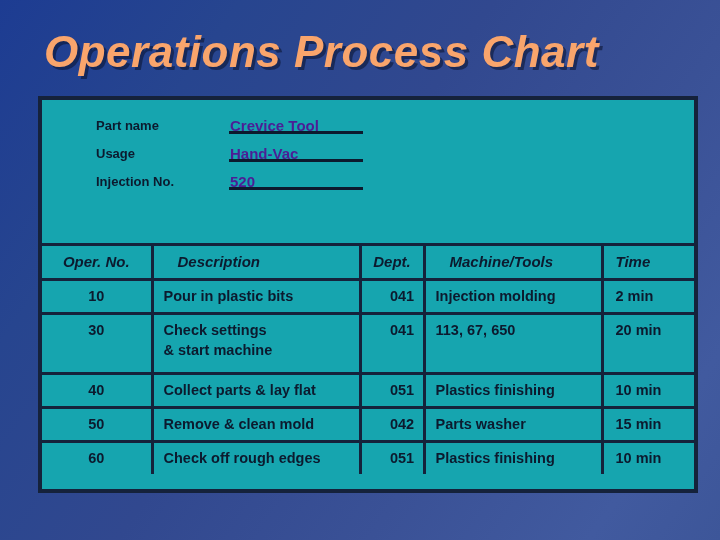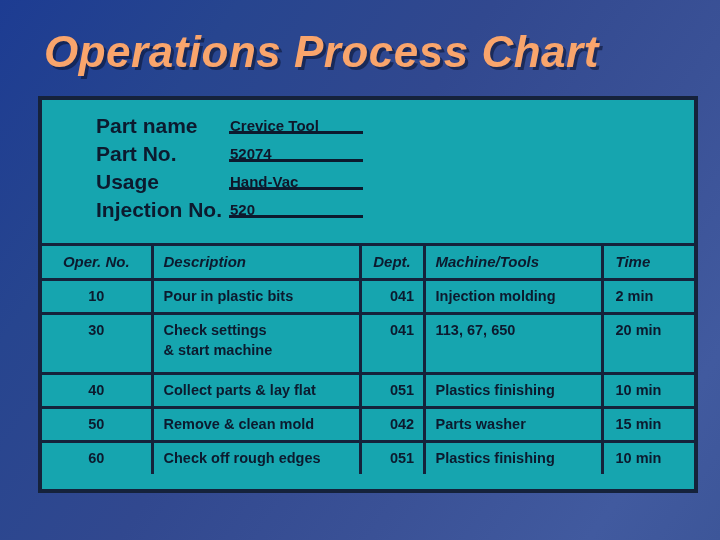--- a/index.html
+++ b/index.html
@@ -67,34 +67,34 @@
   }
   .info-row {
     position: relative;
     height: 28px;
     display: flex;
     align-items: flex-start;
   }
   .info-label {
     width: 133px;
     flex: 0 0 133px;
-    font-size: 21px;
+    font-size: 13px;
     font-weight: bold;
     color: #0c1a2e;
     line-height: 20px;
   }
   .info-value-wrap {
     position: relative;
     width: 134px;
     flex: 0 0 134px;
   }
   .info-value {
     font-size: 15px;
     font-weight: bold;
-    color: #0f172a;
+    color: #4c1d95;
     line-height: 20px;
     padding-left: 1px;
   }
   .info-underline {
     position: absolute;
     left: 0;
     bottom: 2px;
     width: 134px;
     height: 3px;
     background: #0c1a2e;
@@ -132,21 +132,21 @@
     text-align: left;
     border-top: 3px solid #15223b;
     border-bottom: 3px solid #15223b;
   }
   #op-table thead th.th-oper {
     text-align: center;
     padding: 0;
   }
   #op-table thead th.th-desc,
   #op-table thead th.th-mach {
-    padding-left: 10px;
+    padding-left: 24px;
   }
   #op-table thead th.th-dept {
     text-align: center;
   }
   #op-table thead th.th-time {
     padding-left: 12px;
   }
 
   #op-table tbody td {
     height: 31px;
@@ -208,27 +208,20 @@
     <div id="partinfo">
 
       <div class="info-row">
         <div class="info-label">Part name</div>
         <div class="info-value-wrap">
           <div class="info-value">Crevice Tool</div>
           <div class="info-underline"></div>
         </div>
       </div>
 
-      <div class="info-row">
-        <div class="info-label">Part No.</div>
-        <div class="info-value-wrap">
-          <div class="info-value">52074</div>
-          <div class="info-underline"></div>
-        </div>
-      </div>
 
       <div class="info-row">
         <div class="info-label">Usage</div>
         <div class="info-value-wrap">
           <div class="info-value">Hand-Vac</div>
           <div class="info-underline"></div>
         </div>
       </div>
 
       <div class="info-row">

